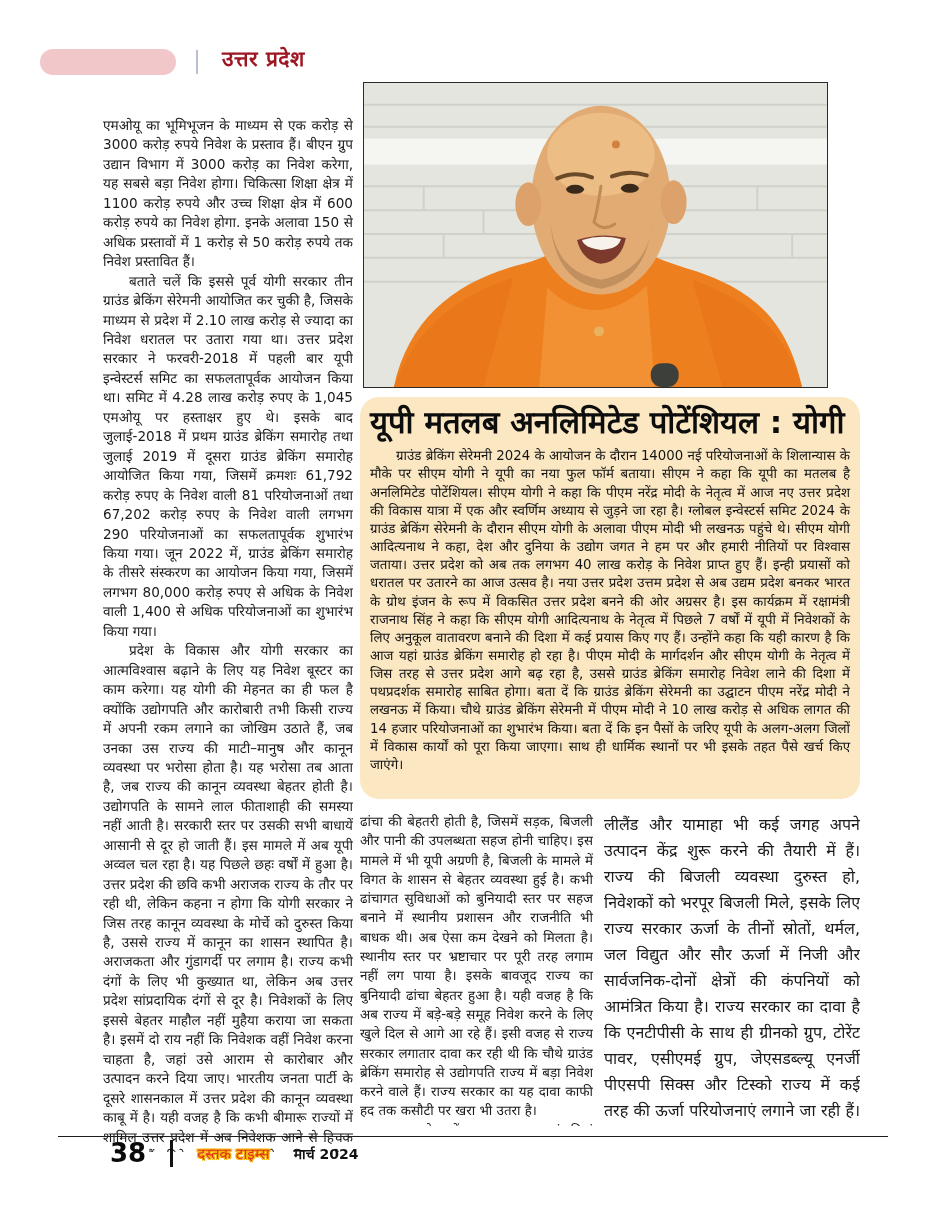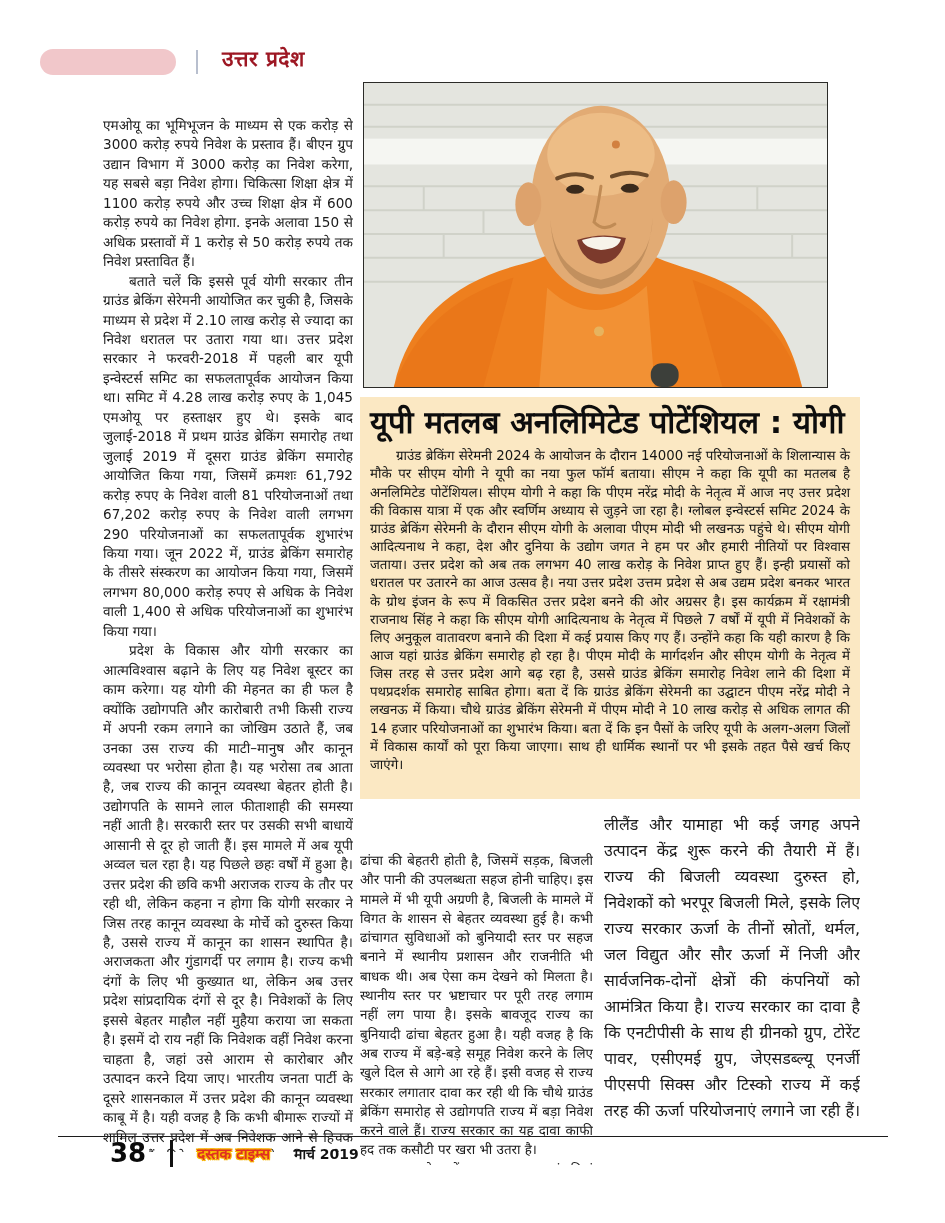--- a/index.html
+++ b/index.html
@@ -12,37 +12,37 @@
   .header-pill { position:absolute; left:40px; top:49px; width:136px; height:26px;
     border-radius:13px; background:#f1c7ca; }
   .header-sep { position:absolute; left:196px; top:50px; width:2px; height:24px; background:#b8bfce; }
   .section-title { position:absolute; left:222px; top:44px; font-size:21px; font-weight:bold;
     color:#9d1723; letter-spacing:0.5px; }
   
   .col { position:absolute; text-align:justify; }
   .col p { text-align:justify; text-indent:26px; }
   .col p.flush { text-indent:0; }
   .col1 { left:103px; top:88px; width:250px; height:1036px; font-size:13.6px; line-height:19.45px; overflow:hidden;margin-top:28px; }
-  .col2 { left:360px; top:812px; width:233px; height:314px; font-size:13.4px; line-height:19.3px; overflow:hidden;margin-top:39px; }
+  .col2 { left:360px; top:812px; width:233px; height:314px; font-size:13.4px; line-height:19.3px; overflow:hidden; }
   .col3 { left:604px; top:812px; width:256px; height:314px; font-size:16px; line-height:26px; overflow:hidden; }
   
   .photo { position:absolute; left:363px; top:82px; width:465px; height:306px;
     border:1px solid #2b2b28; background:#e4e5df; }
   .photo svg { display:block; width:100%; height:100%; }
   
   .lead-box { position:absolute; left:360px; top:397px; width:500px; height:402px;
-    background:#fbe8c3; padding:5px 10px 6px 10px; overflow:hidden; }
+    background:#fbe8c3; padding:5px 10px 6px 10px; overflow:hidden;border-radius:19px; }
   .headline { font-size:31px; line-height:1.3; font-weight:bold; color:#0d0d0d; margin:0 0 5px 0; }
   .lead { font-size:13.3px; line-height:18.15px; text-align:justify; text-indent:26px; color:#141414; }
   
   .footer-rule { position:absolute; left:58px; top:1136px; width:830px; height:1px; background:#1c1c1c; }
   .footer-line { position:absolute; left:110px; top:1138px; display:flex; align-items:center; gap:24px; }
   .pageno { font-size:26px; font-weight:bold; color:#0a0a0a; }
   .footer-bar { width:3px; height:27px; background:#111; }
-  .maglogo { font-size:15px; font-weight:bold; color:#e03022;
+  .maglogo { font-size:15px; font-weight:normal; color:#e03022;
     text-shadow:1px 1px 0 #f7b500, -1px -1px 0 #f7b500, 1px -1px 0 #f7b500, -1px 1px 0 #f7b500; }
   .issue { font-size:14px; font-weight:bold; color:#111; }
 </style>
 </head>
 <body>
 
 <div class="page">
 
   <div class="header-pill"></div>
   <div class="header-sep"></div>
@@ -123,16 +123,16 @@
   <div class="col col3">
     <p class="flush">लीलैंड और यामाहा भी कई जगह अपने उत्पादन केंद्र शुरू करने की तैयारी में हैं। राज्य की बिजली व्यवस्था दुरुस्त हो, निवेशकों को भरपूर बिजली मिले, इसके लिए राज्य सरकार ऊर्जा के तीनों स्रोतों, थर्मल, जल विद्युत और सौर ऊर्जा में निजी और सार्वजनिक-दोनों क्षेत्रों की कंपनियों को आमंत्रित किया है। राज्य सरकार का दावा है कि एनटीपीसी के साथ ही ग्रीनको ग्रुप, टोरेंट पावर, एसीएमई ग्रुप, जेएसडब्ल्यू एनर्जी पीएसपी सिक्स और टिस्को राज्य में कई तरह की ऊर्जा परियोजनाएं लगाने जा रही हैं। एम थ्री एम इंडिया, आईएनजीकेए, द हाउस ऑफ अभिनंदन लोढ़ा और गोदरेज प्रॉपर्टीज ने राज्य के आवासीय परिदृश्य को बदलने की तैयारी में हैं तो राज्य में हथियार निर्माण उद्योग, सॉफ्टवेयर इंडस्ट्री, हॉस्पिटैलिटी आदि में भी भारी निवेश आ रहा है।</p>
     <p>ध्यान देने वाली बात यह है कि योगी</p>
   </div>
 
   <div class="footer-rule"></div>
   <div class="footer-line">
     <span class="pageno">38</span>
     <span class="footer-bar"></span>
     <span class="maglogo">दस्तक टाइम्स</span>
-    <span class="issue">मार्च 2019</span>
+    <span class="issue">मार्च 2024</span>
   </div>
 
 </div>
 
 </body></html>

